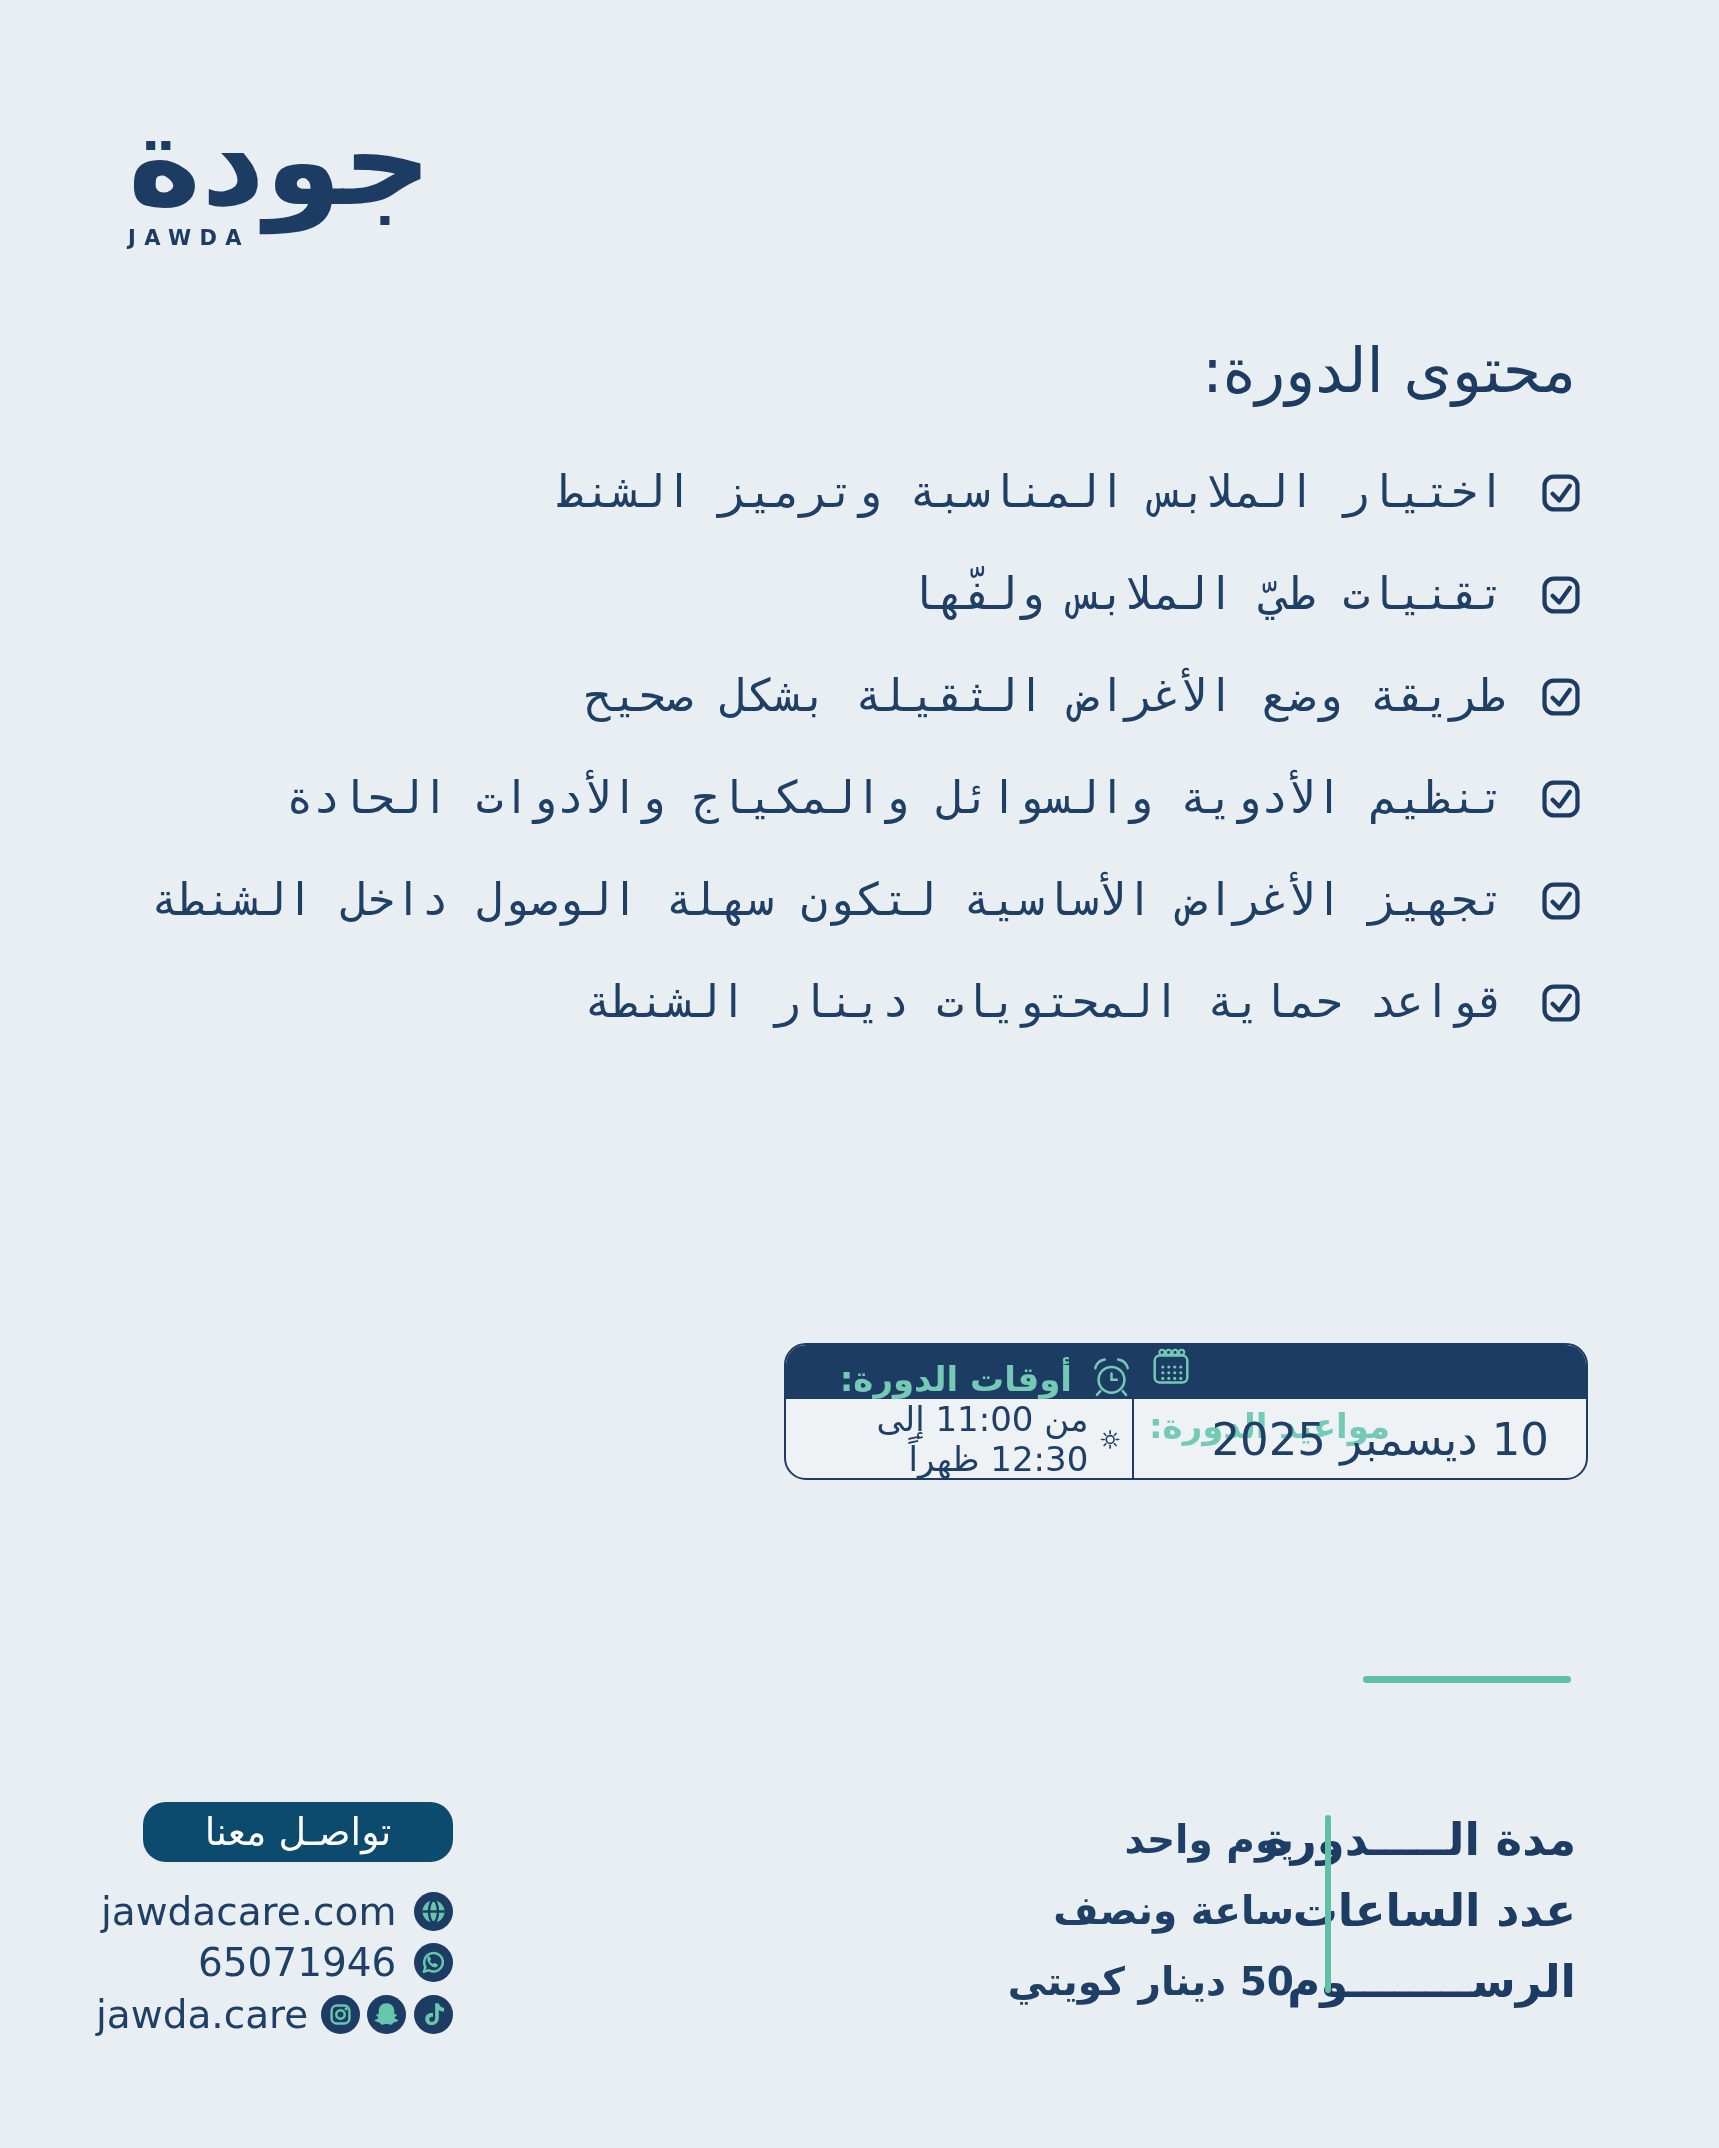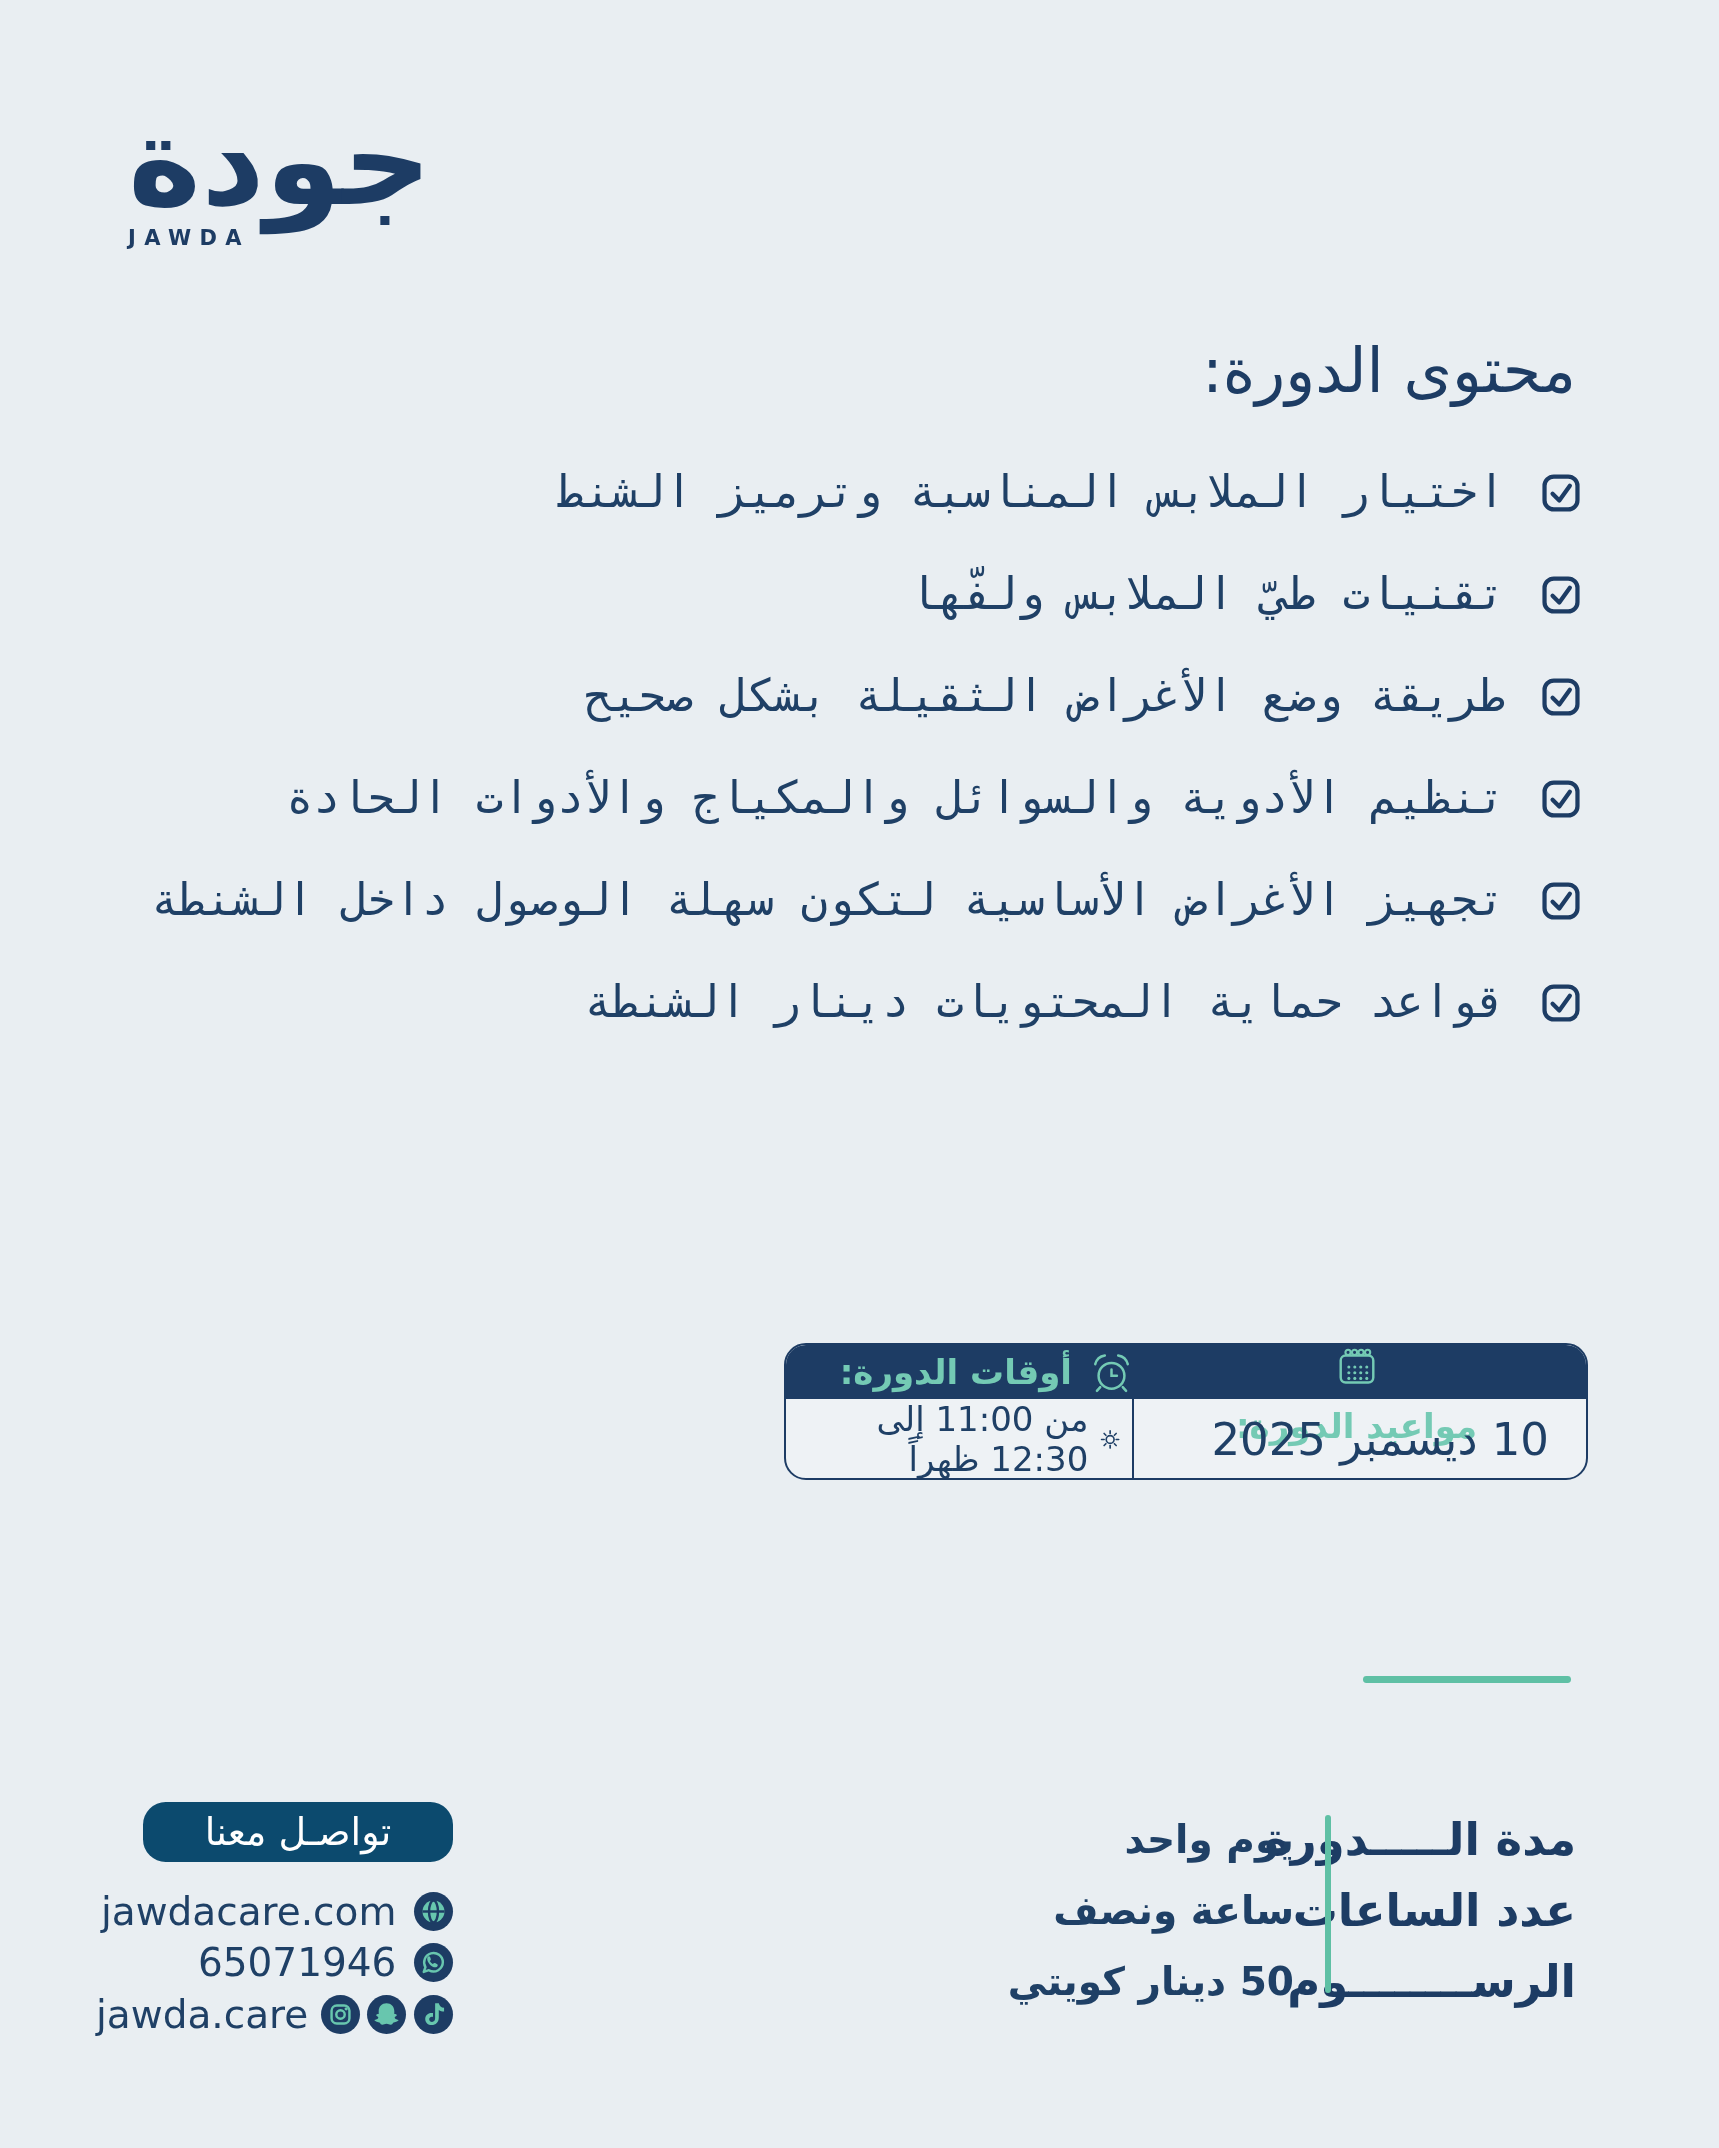--- a/index.html
+++ b/index.html
@@ -16,21 +16,21 @@
   
   .checklist{position:absolute;top:442px;right:139px;margin:0;padding:0;list-style:none;font-family:Liberation Mono, monospace;}
   .check-item{display:flex;align-items:center;gap:37px;height:102px;}
   .checkbox{flex:0 0 auto;width:38px;height:38px;display:block;}
   .check-text{font-size:45px;color:#1f4066;white-space:nowrap;}
   
   .sched{position:absolute;top:1343px;right:131px;width:800px;height:133px;
     border:2.5px solid #1d3c64;border-radius:22px;background:#eef2f5;overflow:hidden;
     display:flex;flex-direction:column;}
   .sched-header{height:54px;background:#1d3c64;display:flex;flex:0 0 auto;color:#74cab4;}
-  .sched-hcell{display:flex;align-items:center;font-size:34px;font-weight:bold;gap:17px;}
+  .sched-hcell{display:flex;align-items:flex-end;font-size:34px;font-weight:bold;gap:17px;}
   .sched-hcell.dates{width:415px;padding-right:22px;flex-direction:column;}
   .sched-hcell.times{flex:1;padding-right:15px;}
   .sched-body{flex:1;display:flex;}
   .sched-bcell{display:flex;align-items:center;font-size:45px;color:#1f4066;}
   .sched-bcell.date{width:415px;border-left:2.5px solid #1d3c64;padding-right:37px;}
   .sched-bcell.time{flex:1;padding-right:11.7px;gap:11.7px;font-size:34px;}
   .hicon{flex:0 0 auto;display:block;}
   
   .teal-rule{position:absolute;top:1676px;right:148px;width:208px;height:6.7px;background:#5fc0a5;border-radius:3.4px;}
   

